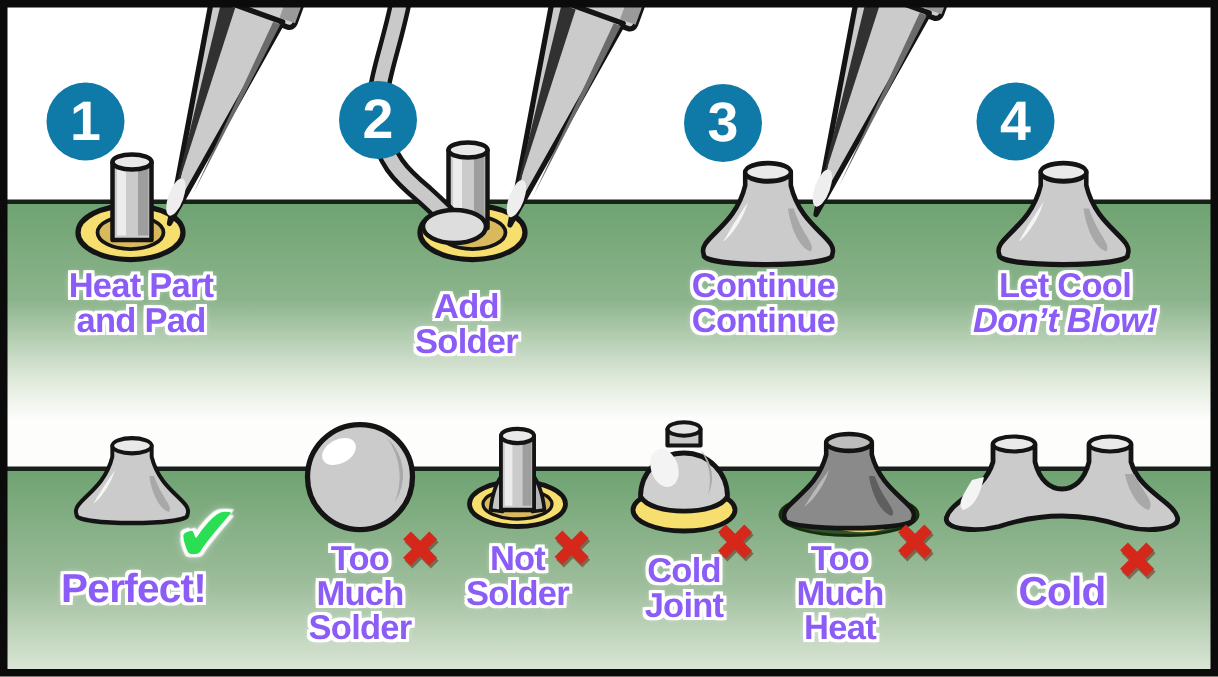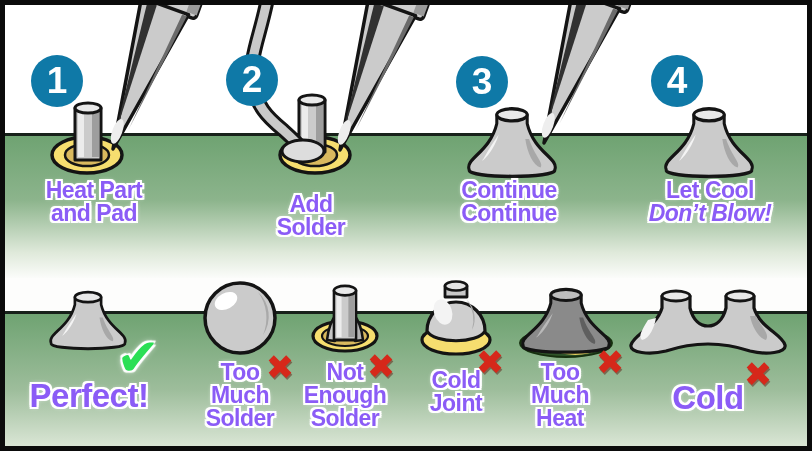--- a/index.html
+++ b/index.html
@@ -29,21 +29,21 @@
   .label{
     position:absolute;z-index:4;transform:translateX(-50%);
     text-align:center;color:#8b5cf6;font-weight:bold;line-height:1.0;
     letter-spacing:-0.5px;white-space:nowrap;
     text-shadow:-2px -2px 0 #fff,2px -2px 0 #fff,-2px 2px 0 #fff,2px 2px 0 #fff,
                  0 -2px 0 #fff,0 2px 0 #fff,-2px 0 0 #fff,2px 0 0 #fff,0 0 5px #fff;
   }
   .label.step{font-size:23px;}
   .label.result{font-size:23px;}
   .label .italic{font-style:italic;}
-  .label.big{font-size:33px;}
+  .label.big{font-size:27px;}
   .mark{
     position:absolute;z-index:5;transform:translate(-50%,-50%);
     font-weight:bold;line-height:1;
   }
   .mark.cross{font-size:34px;color:var(--x-red);text-shadow:1px 2px 0 rgba(90,10,5,.45);}
   .mark.check{font-size:52px;color:var(--check-green);
     text-shadow:-2px -2px 1px #fff,2px -2px 1px #fff,-2px 2px 1px #fff,2px 2px 1px #fff,0 0 7px #fff;}
   
   .ol{stroke:#141414;stroke-linejoin:round;stroke-linecap:round;}
   .metal{fill:#cbcbcb;}
@@ -191,21 +191,20 @@
   <div class="label result big" style="left:89px;top:379px">
     <div>Perfect!</div>
   </div>
   <div class="label result" style="left:240px;top:361px">
     <div>Too</div>
     <div>Much</div>
     <div>Solder</div>
   </div>
   <div class="label result" style="left:345px;top:361px">
     <div>Not</div>
-    <div>Enough</div>
     <div>Solder</div>
   </div>
   <div class="label result" style="left:456px;top:369px">
     <div>Cold</div>
     <div>Joint</div>
   </div>
   <div class="label result" style="left:560px;top:361px">
     <div>Too</div>
     <div>Much</div>
     <div>Heat</div>

